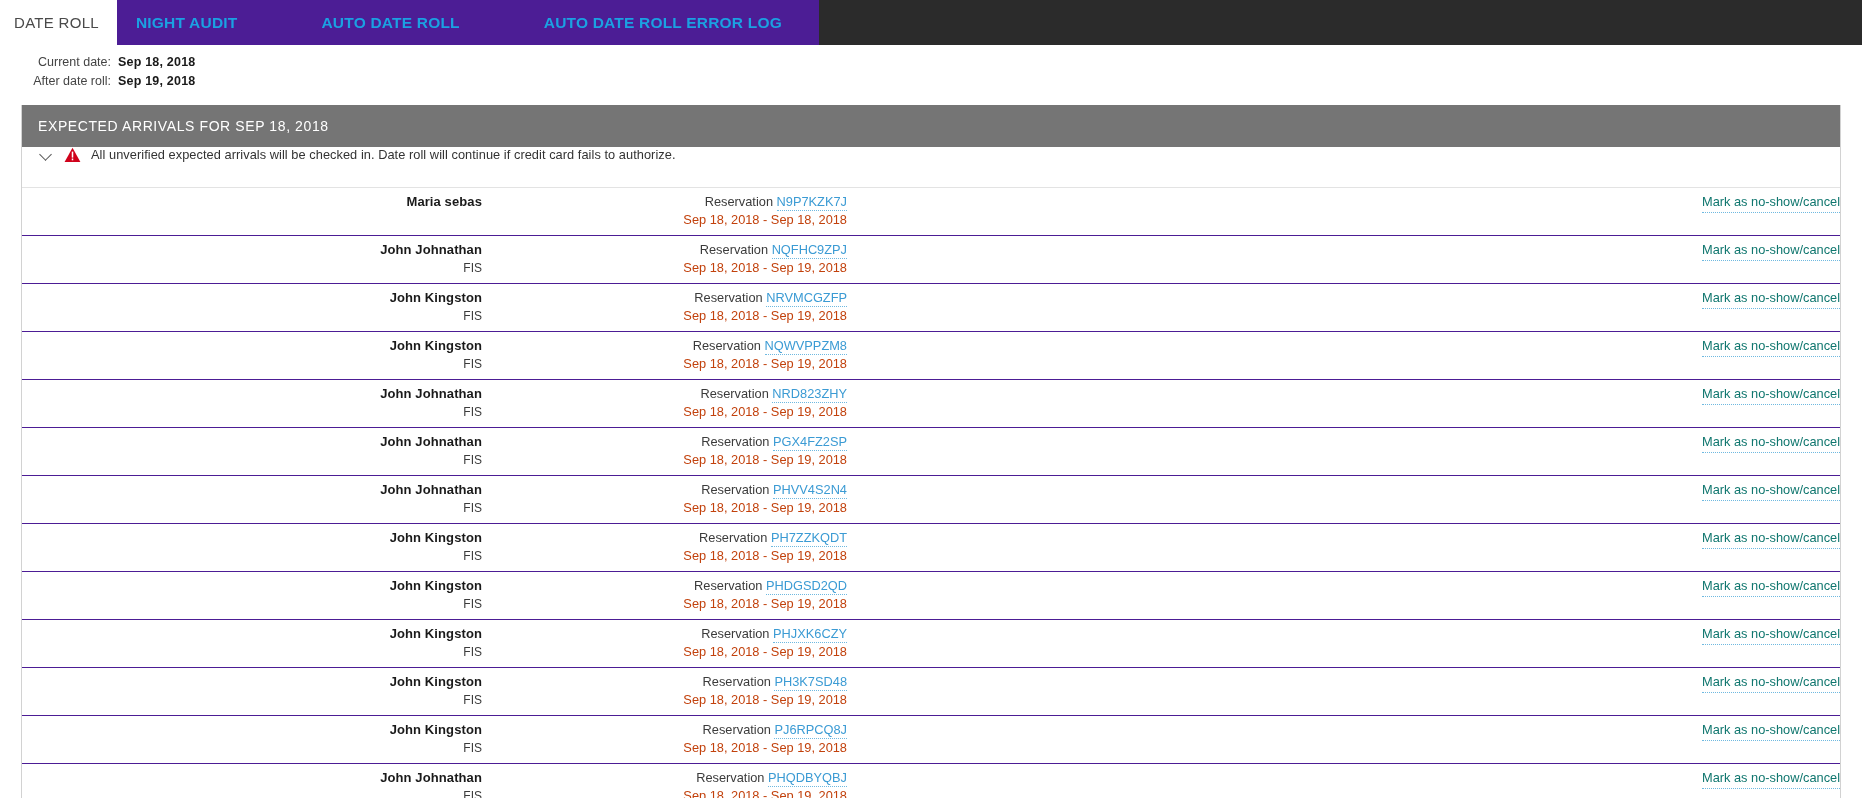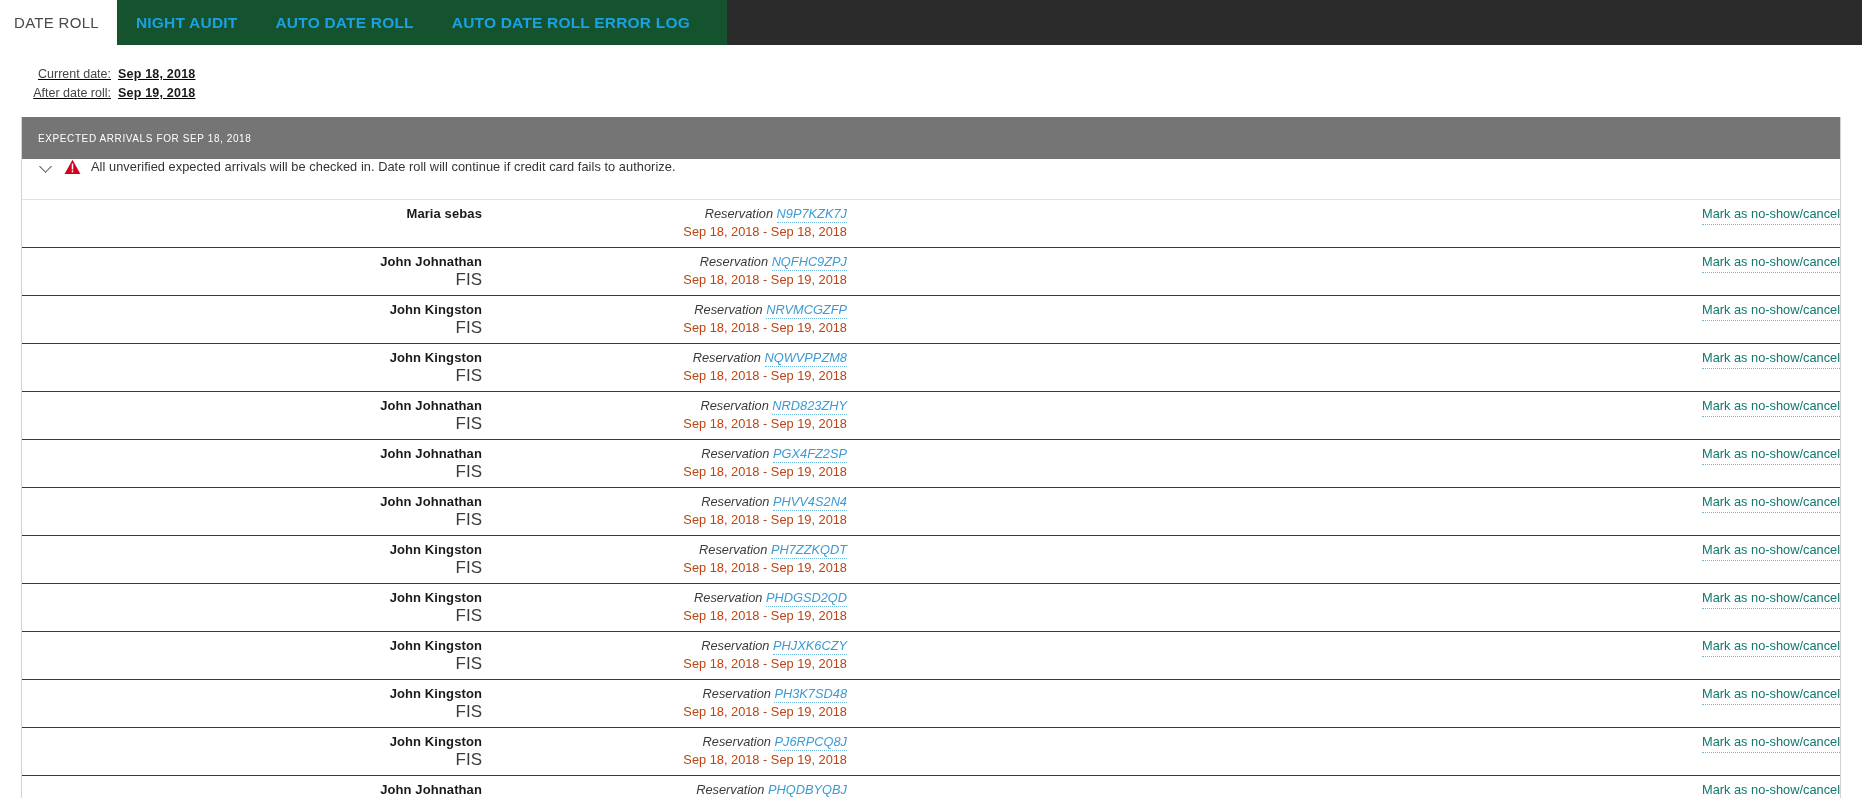--- a/index.html
+++ b/index.html
@@ -24,42 +24,42 @@
     background: #ffffff;
     color: #4a4a4a;
     font-size: 15px;
     letter-spacing: .3px;
     display: flex;
     align-items: center;
     padding: 0 18px 0 14px;
     white-space: nowrap;
   }
   .tab-black-group {
-    background: #14532d;
+    background: #4c1d95;
     display: flex;
     align-items: stretch;
     padding-right: 18px;
+    gap: 46px;
   }
   .tab {
     color: #1BA1E2;
     font-size: 15.5px;
     font-weight: bold;
     letter-spacing: .2px;
     display: flex;
     align-items: center;
     padding: 0 19px;
     white-space: nowrap;
     cursor: pointer;
   }
   .tabbar-rest { flex: 1 1 auto; background: #2b2b2b; }
 
   
   .dates {
-    padding: 20px 0 6px 0;
-    text-decoration: underline;
+    padding: 8px 0 6px 0;
   }
   .date-row {
     display: flex;
     align-items: baseline;
     font-size: 12.5px;
     line-height: 19px;
     color: #3a3a3a;
   }
   .date-label {
     width: 118px;
@@ -76,21 +76,21 @@
     border-top: none;
     background: #fff;
   }
   .panel-header {
     background: #757575;
     color: #ffffff;
     height: 42px;
     display: flex;
     align-items: center;
     padding-left: 16px;
-    font-size: 10px;
+    font-size: 14px;
     letter-spacing: .6px;
   }
 
   
   .warning-row {
     display: flex;
     align-items: flex-start;
     height: 40px;
     padding-left: 18px;
     gap: 10px;
@@ -143,28 +143,27 @@
 
   .nm-primary {
     font-weight: bold;
     color: #1a1a1a;
     font-size: 13px;
     line-height: 18px;
     letter-spacing: .1px;
   }
   .nm-secondary {
     color: #3b3b3b;
-    font-size: 17px;
+    font-size: 12px;
     line-height: 18px;
   }
   .res-line {
     line-height: 18px;
     color: #3b3b3b;
     white-space: nowrap;
-    font-style: italic;
   }
   .res-code {
     color: #3B9BD4;
     border-bottom: 1.5px dotted #6fb9e0;
     cursor: pointer;
     padding-bottom: 1px;
   }
   .date-line { line-height: 18px; color: #c2410c; white-space: nowrap; }
   .mark-link {
     color: #0f766e;

